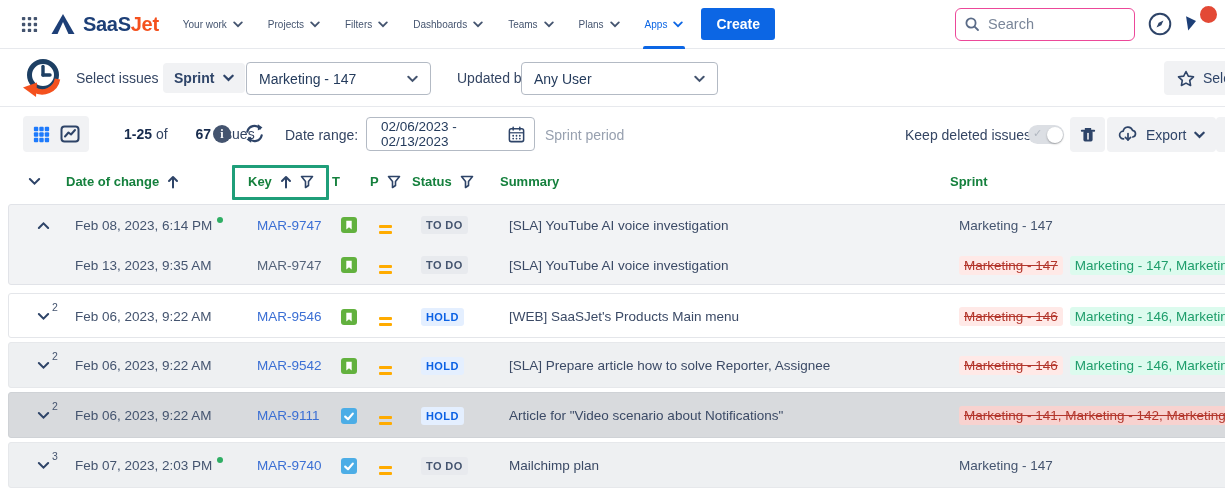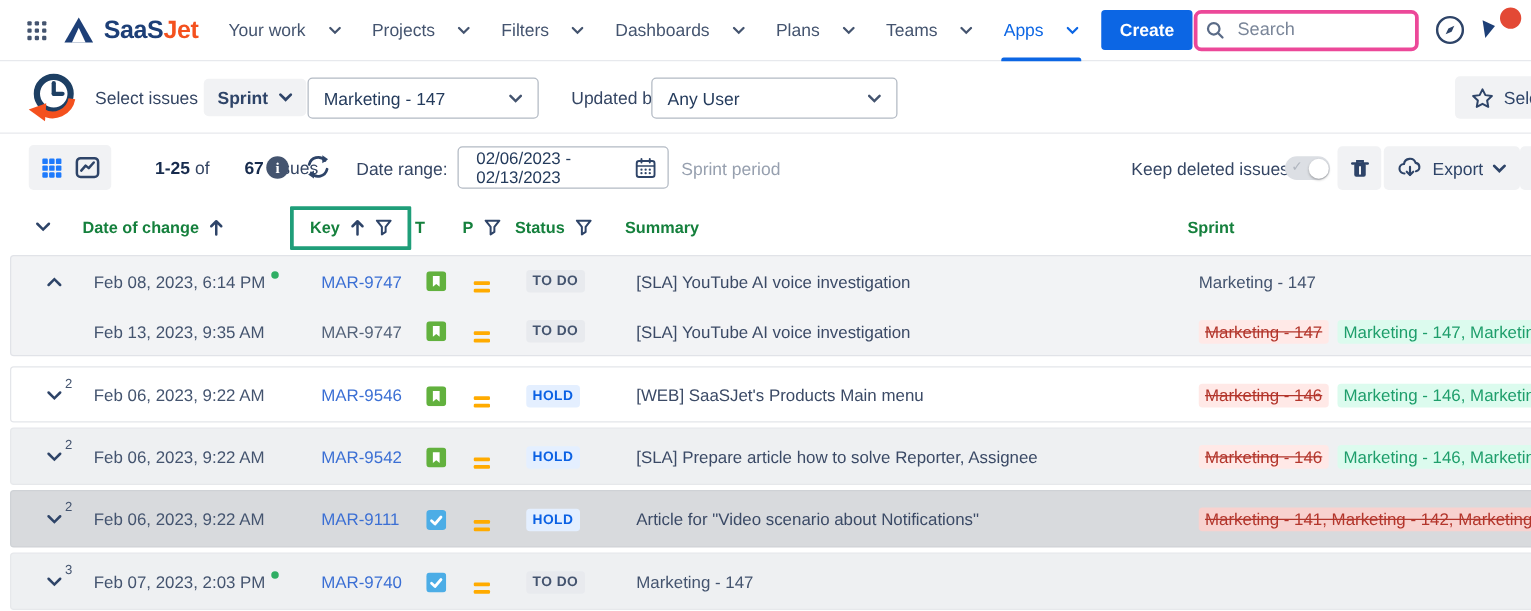--- a/index.html
+++ b/index.html
@@ -12,30 +12,30 @@
 
   
   .topnav{ position:absolute; top:0; left:0; width:1225px; height:49px;
     border-bottom:1px solid #e7e9ed; display:flex; align-items:center; padding:16px 14px; }
   .appswitch{ width:30px; height:30px; display:flex; align-items:center; justify-content:center;
     border-radius:4px; cursor:pointer; }
   .logo{ display:flex; align-items:center; gap:7px; margin:0 14px 0 6px; }
   .logo-text{ font-size:20px; font-weight:bold; letter-spacing:-.3px; white-space:nowrap; }
   .logo-saas{ color:#1d3f77; } .logo-jet{ color:#f4511e; }
   .nav-items{ display:flex; align-items:center; gap:25px; margin-left:10px; }
-  .nav-item{ height:49px; display:flex; align-items:center; gap:18px; font-size:14px;
+  .nav-item{ height:49px; display:flex; align-items:center; gap:6px; font-size:10px;
     color:#44546f; cursor:pointer; position:relative; white-space:nowrap; }
   .nav-item.active{ color:var(--active-nav,#0c66e4); }
   .nav-item.active::after{ content:""; position:absolute; left:-2px; right:-2px; bottom:0;
     height:3px; background:var(--active-nav,#0c66e4); border-radius:2px 2px 0 0; }
   .create-btn{ margin-left:18px; background:var(--create-button,#0c66e4); color:#fff;
     font-size:14px; font-weight:bold; padding:8px 15px; border-radius:3px; border:none; cursor:pointer; }
   .topnav-right{ margin-left:auto; display:flex; align-items:center; gap:12px; }
   .search-box{ position:relative; width:180px; height:33px; }
-  .search-box input{ width:100%; height:100%; border:3px solid #ec4899; border-radius:6px;
+  .search-box input{ width:100%; height:100%; border:1px solid #ec4899; border-radius:6px;
     padding:0 10px 0 32px; font-size:14.5px; color:#344563; font-family:inherit; outline:none; }
   .search-box input::placeholder{ color:#7a8699; }
   .search-icon{ position:absolute; left:9px; top:8px; color:#5a6b87; }
   .help-btn{ width:26px; height:26px; color:#2e4468; cursor:pointer; }
   .red-badge{ position:relative; width:26px; height:26px; }
   .red-badge .bell{ position:absolute; left:-2px; top:7px; width:0; height:0;
     border-left:8px solid transparent; border-right:3px solid transparent; border-top:12px solid #1d3f77; transform:rotate(25deg); }
   .red-badge .dot{ position:absolute; left:8px; top:0; width:21px; height:21px; border-radius:50%;
     background:#e34935; border:2px solid #fff; }
 
@@ -179,27 +179,27 @@
           <path d="M1.2 1.4 L5 5.2 8.8 1.4"></path>
         </svg>
       </div>
     <div class="nav-item">
         <span>Dashboards</span>
         <svg width="10" height="7" viewBox="0 0 10 7" fill="none" stroke="#44546f" stroke-width="1.8" stroke-linecap="round">
           <path d="M1.2 1.4 L5 5.2 8.8 1.4"></path>
         </svg>
       </div>
     <div class="nav-item">
+        <span>Teams</span>
+        <svg width="10" height="7" viewBox="0 0 10 7" fill="none" stroke="#44546f" stroke-width="1.8" stroke-linecap="round">
+          <path d="M1.2 1.4 L5 5.2 8.8 1.4"></path>
+        </svg>
+      </div>
+    <div class="nav-item">
         <span>Plans</span>
-        <svg width="10" height="7" viewBox="0 0 10 7" fill="none" stroke="#44546f" stroke-width="1.8" stroke-linecap="round">
-          <path d="M1.2 1.4 L5 5.2 8.8 1.4"></path>
-        </svg>
-      </div>
-    <div class="nav-item">
-        <span>Teams</span>
         <svg width="10" height="7" viewBox="0 0 10 7" fill="none" stroke="#44546f" stroke-width="1.8" stroke-linecap="round">
           <path d="M1.2 1.4 L5 5.2 8.8 1.4"></path>
         </svg>
       </div>
     <div class="nav-item active">
         <span>Apps</span>
         <svg width="10" height="7" viewBox="0 0 10 7" fill="none" stroke="#0c66e4" stroke-width="1.8" stroke-linecap="round">
           <path d="M1.2 1.4 L5 5.2 8.8 1.4"></path>
         </svg>
       </div>
@@ -533,17 +533,18 @@
           <svg width="16" height="16" viewBox="0 0 16 16">
             <rect width="16" height="16" rx="3" style="fill:var(--task-blue,#4cade6)"></rect>
             <path d="M4.2 8.6 L7 11.2 L11.8 5.6" stroke="#fff" stroke-width="2.2" fill="none" stroke-linecap="round" stroke-linejoin="round"></path>
           </svg>
         </div>
       <div class="c5"><span class="pri">
             <i></i>
             <i></i>
           </span></div>
       <div class="c6"><span class="badge todo">TO DO</span></div>
+      <div class="c7 summary"><span>Mailchimp plan</span></div>
       <div class="c8"><span>Marketing - 147</span></div>
     </div>
   </div>
 
 </div>
 
 </body></html>

